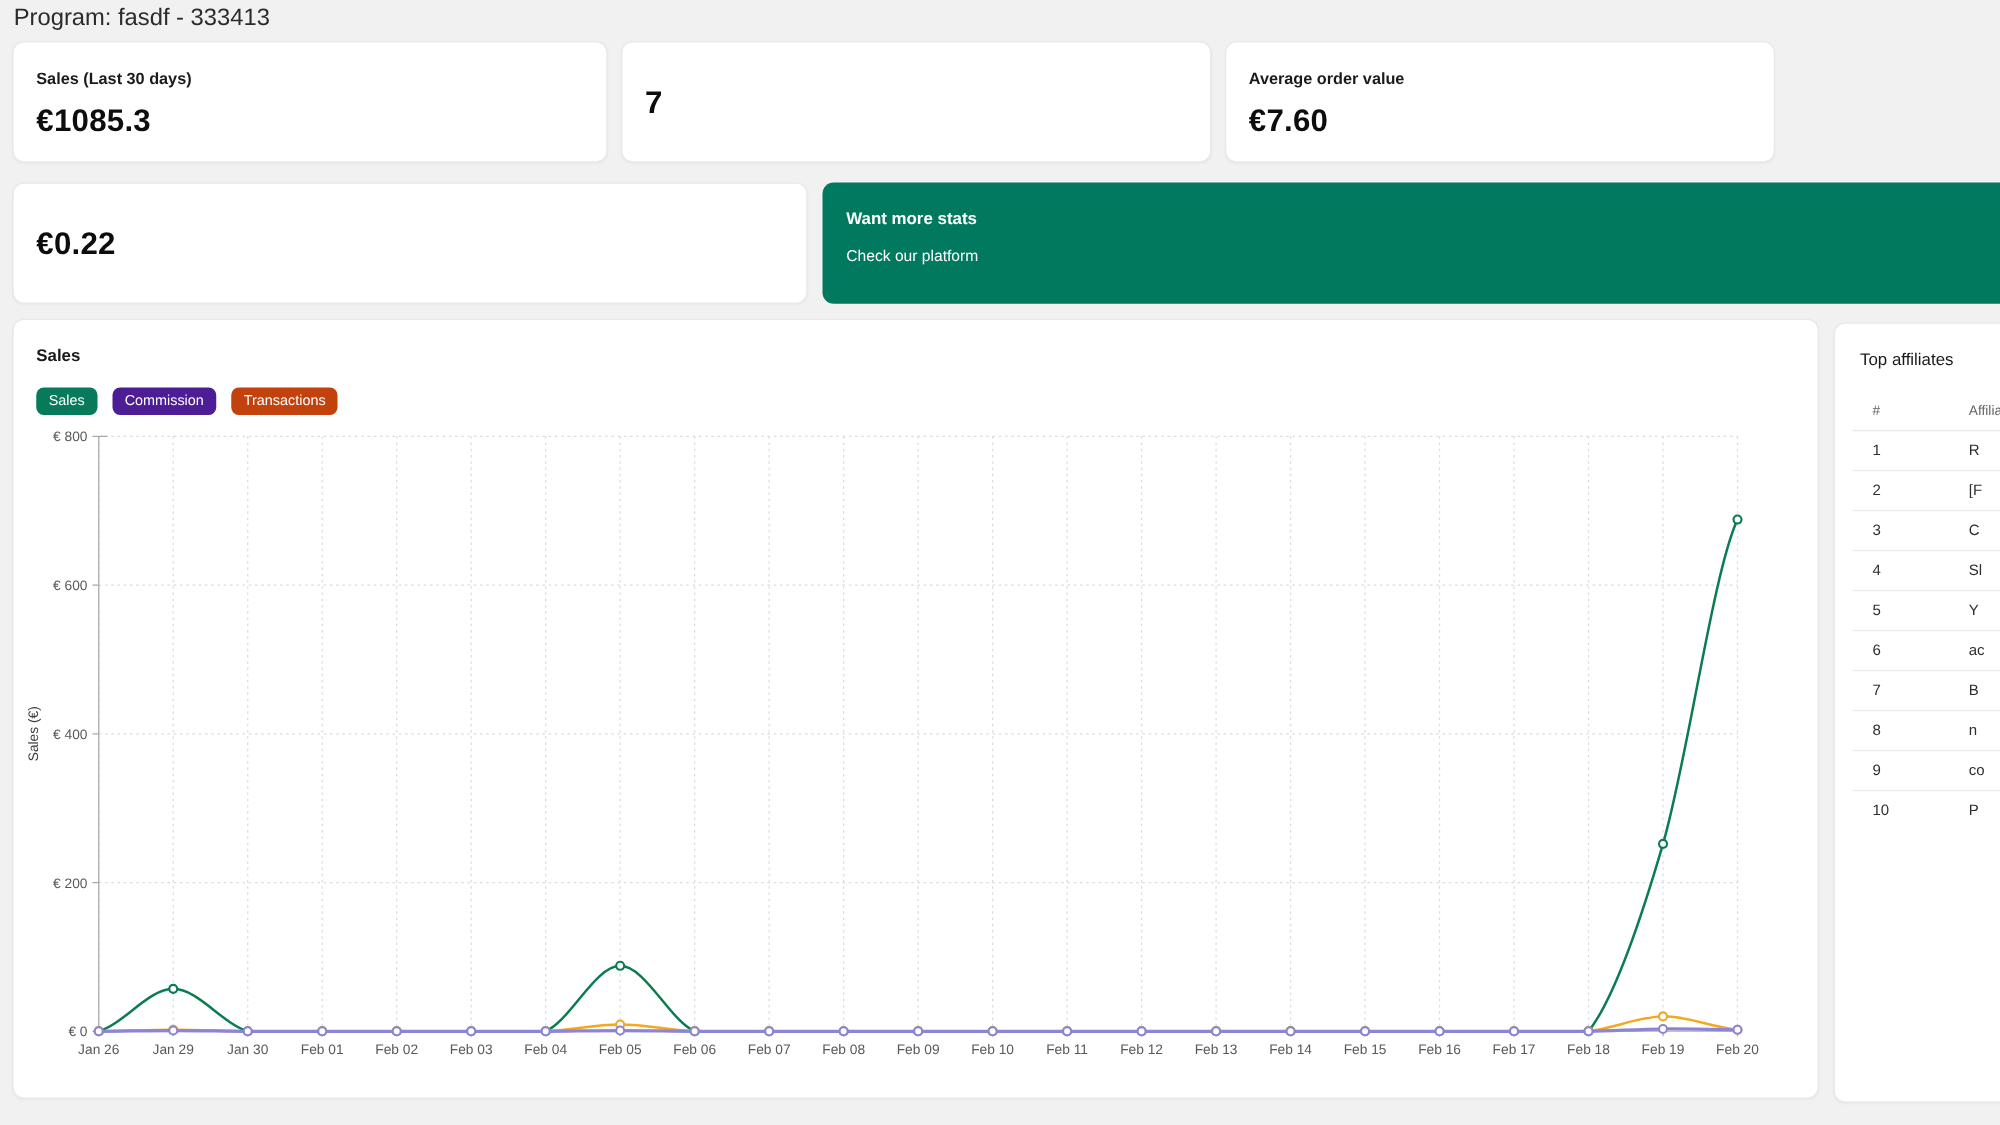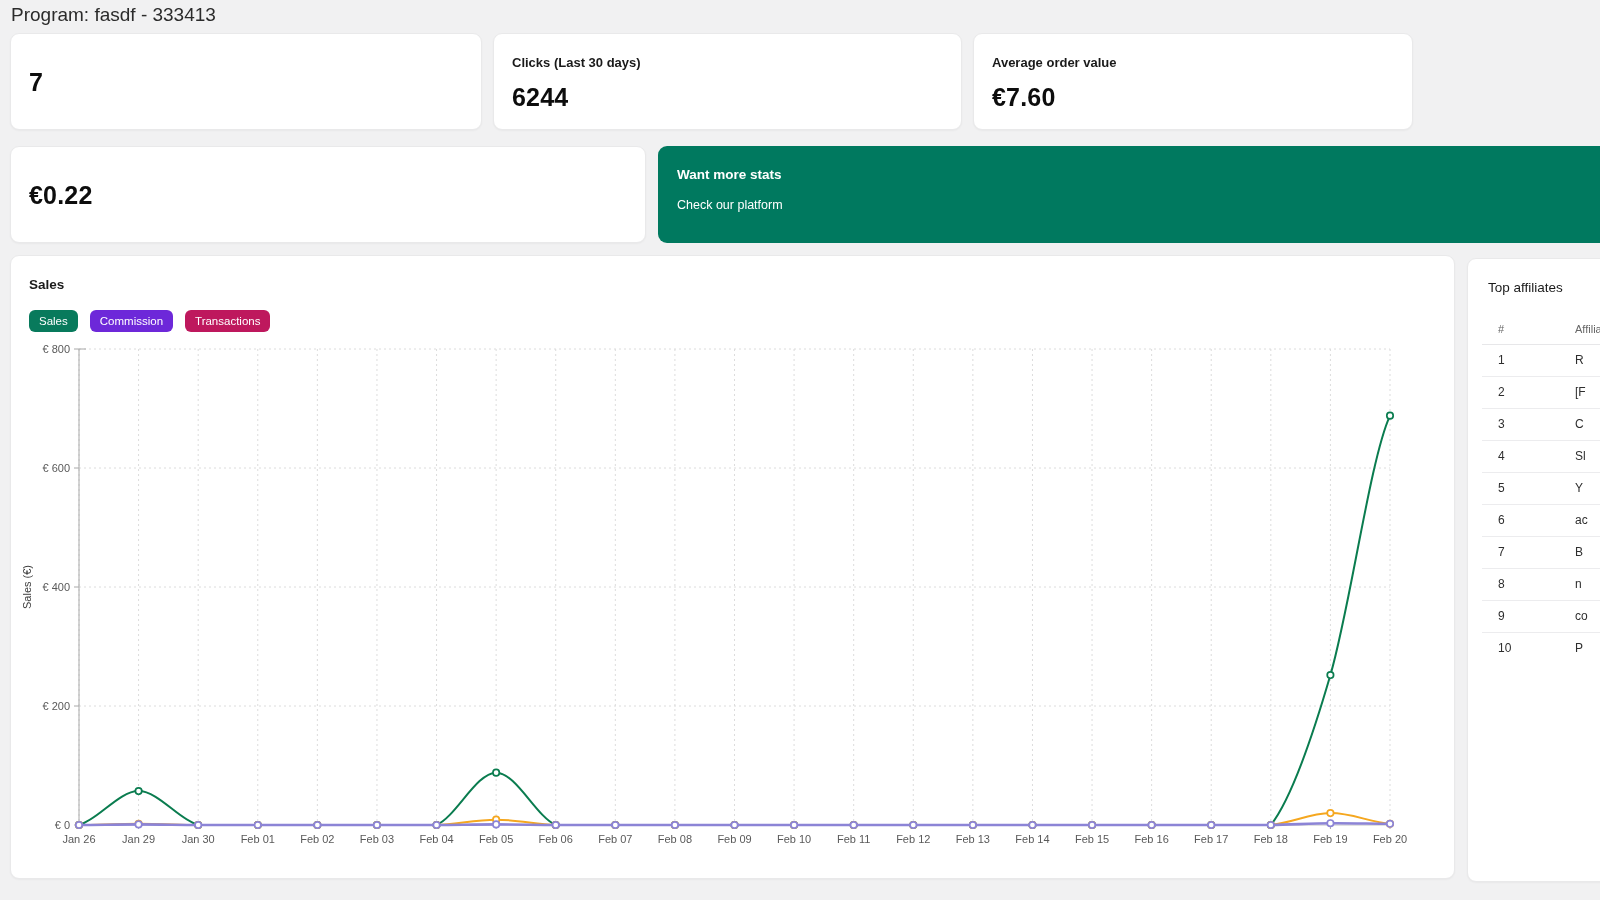--- a/index.html
+++ b/index.html
@@ -62,26 +62,26 @@
   .aff-table tr:last-child td { border-bottom:none; }
   .col-rank { width:75px; padding-left:16px !important; }
   .col-aff  { padding-left:18px !important; }
 </style>
 </head>
 <body>
 
 <div class="program-header">Program: fasdf - 333413</div>
 
 <div class="row1">
+  <div class="card" style="width:476px">
+    <div class="stat-label">Sales (Last 30 days)</div>
+    <div class="stat-value">€1085.3</div>
+  </div>
   <div class="card" style="width:472px">
     <div class="stat-value">7</div>
-  </div>
-  <div class="card" style="width:469px">
-    <div class="stat-label">Clicks (Last 30 days)</div>
-    <div class="stat-value">6244</div>
   </div>
   <div class="card" style="width:440px">
     <div class="stat-label">Average order value</div>
     <div class="stat-value">€7.60</div>
   </div>
 </div>
 
 <div class="row2">
   <div class="card" style="width:636px">
     <div class="stat-value">€0.22</div>
@@ -89,22 +89,22 @@
   <div class="promo-banner" style="background: rgb(0, 121, 95);">
     <div class="promo-title">Want more stats</div>
     <div class="promo-sub">Check our platform</div>
   </div>
 </div>
 
 <div class="card chart-card">
   <div class="chart-title">Sales</div>
   <div class="legend-row" id="legend-row">
       <button class="legend-pill" style="background: rgb(8, 122, 92);">Sales</button>
-      <button class="legend-pill" style="background: #6d28d9;">Commission</button>
-      <button class="legend-pill" style="background: #be185d;">Transactions</button>
+      <button class="legend-pill" style="background: #4c1d95;">Commission</button>
+      <button class="legend-pill" style="background: #c2410c;">Transactions</button>
     </div>
   <div class="y-axis-title">Sales (€)</div>
   <svg id="chart-svg" class="chart-svg" width="1445" height="624">
       <g>
         <line x1="68" y1="93" x2="68" y2="569" stroke="#dcdcdc" stroke-width="1" stroke-dasharray="2 3"></line>
         <line x1="127.5909090909091" y1="93" x2="127.5909090909091" y2="569" stroke="#dcdcdc" stroke-width="1" stroke-dasharray="2 3"></line>
         <line x1="187.1818181818182" y1="93" x2="187.1818181818182" y2="569" stroke="#dcdcdc" stroke-width="1" stroke-dasharray="2 3"></line>
         <line x1="246.77272727272728" y1="93" x2="246.77272727272728" y2="569" stroke="#dcdcdc" stroke-width="1" stroke-dasharray="2 3"></line>
         <line x1="306.3636363636364" y1="93" x2="306.3636363636364" y2="569" stroke="#dcdcdc" stroke-width="1" stroke-dasharray="2 3"></line>
         <line x1="365.95454545454544" y1="93" x2="365.95454545454544" y2="569" stroke="#dcdcdc" stroke-width="1" stroke-dasharray="2 3"></line>

